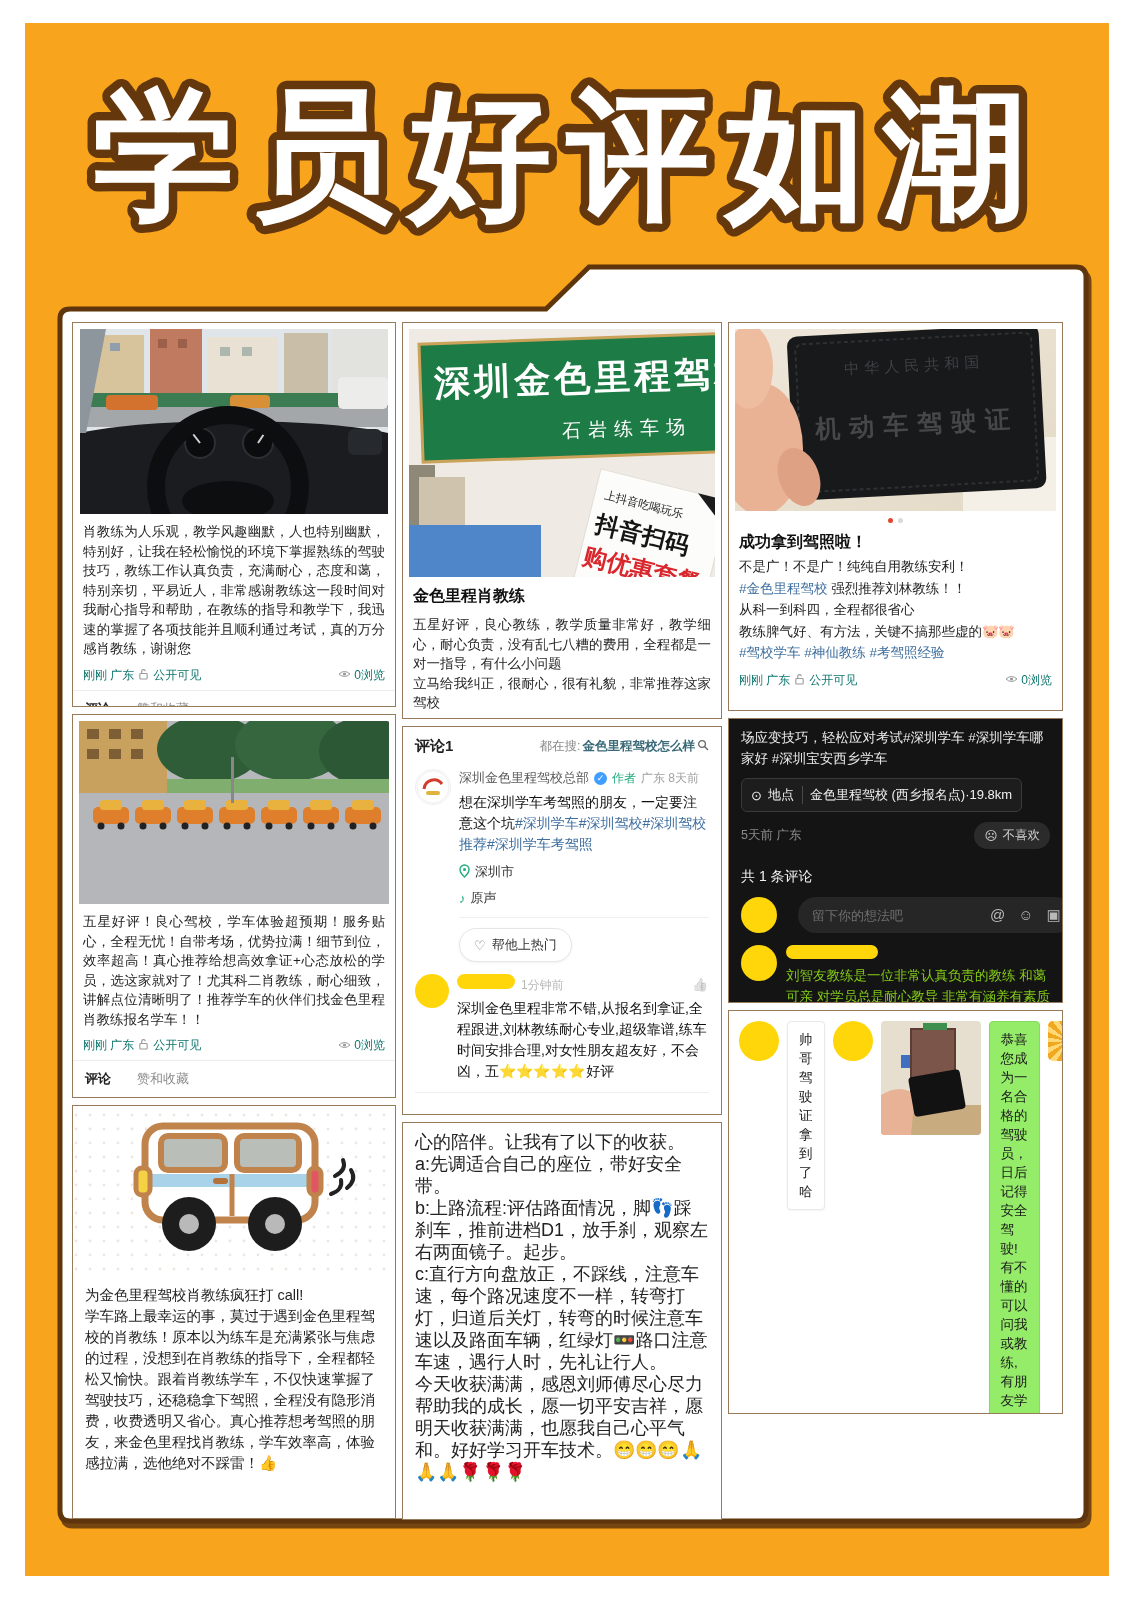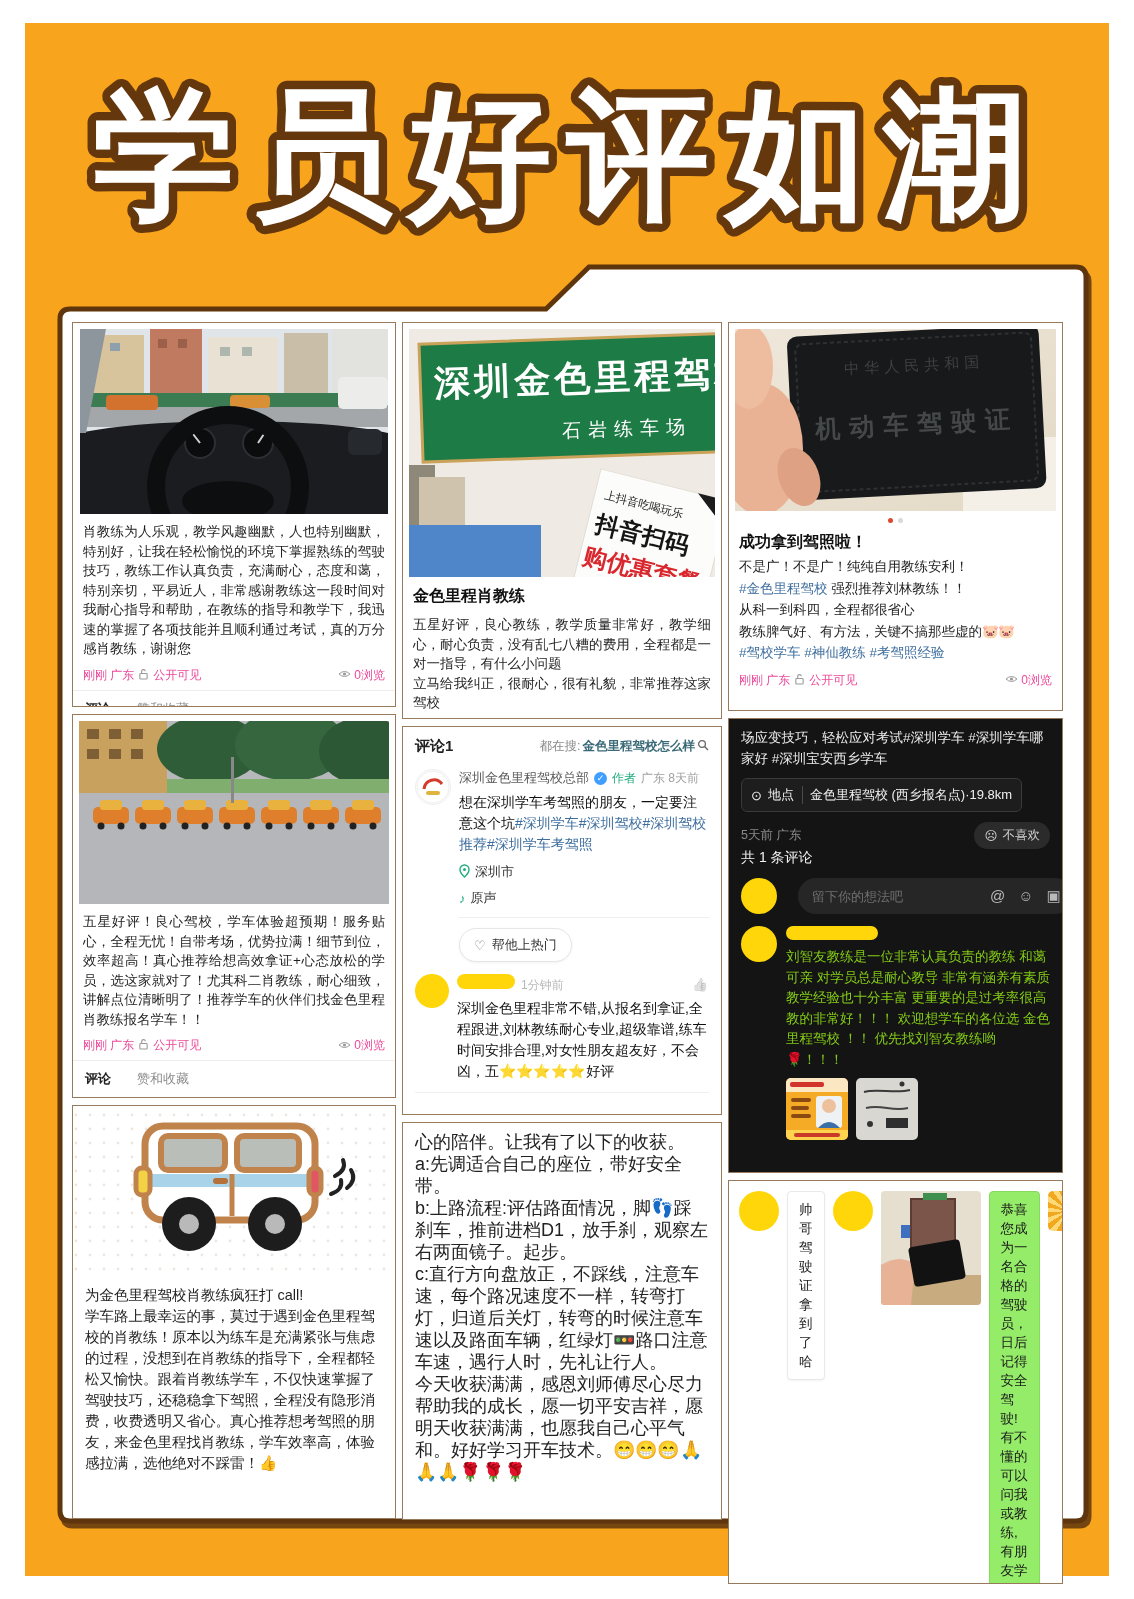--- a/index.html
+++ b/index.html
@@ -7,24 +7,24 @@
   .page{position:relative;width:1134px;height:1599px;background:#fff;overflow:hidden;border-radius:30px;}
   .frame{position:absolute;left:25px;top:23px;width:1084px;height:1553px;background:#F8A41D;}
   .title-svg{position:absolute;left:0;top:46px;width:1134px;height:218px;}
   .panel-svg{position:absolute;left:0;top:250px;width:1134px;height:1290px;}
   .grid{position:absolute;left:72px;top:322px;display:flex;gap:6px;}
   .col{display:flex;flex-direction:column;gap:7px;}
   .c1{width:324px}.c2{width:320px}.c3{width:335px}
   .cell{background:#fff;border:1px solid #97795b;box-sizing:border-box;overflow:hidden;position:relative;}
   .h1a{height:385px}.h2a{height:384px}.h3a{height:414px}
   .h1b{height:397px}.h2b{height:389px}.h3b{height:398px}
-  .h1c{height:389px}.h2c{height:455px}.h3c{height:404px}
+  .h1c{height:389px}.h2c{height:285px}.h3c{height:404px}
   .photo{display:block;margin:6px auto 0;}
   .rtext{padding:8px 10px 0;font-size:13.5px;line-height:19.5px;color:#1f1f1f;text-align:justify;white-space:pre-line;}
-  .meta-row{display:flex;justify-content:space-between;align-items:flex-end;padding:8px 10px 6px;font-size:12px;color:#ec4899;}
+  .meta-row{display:flex;justify-content:space-between;align-items:flex-end;padding:8px 10px 6px;font-size:12px;color:#0f766e;}
   .meta-left{display:inline-flex;align-items:center;gap:4px;}
   .meta-right{display:inline-flex;align-items:center;gap:3px;}
   .tabbar{border-top:1px solid #ededed;display:flex;gap:26px;padding:9px 12px 0;font-size:13px;}
   .tab-comment{color:#222;font-weight:700}.tab-fav{color:#8c8c8c}
   .card-title{padding:9px 10px 0;font-weight:700;font-size:16px;color:#111;}
   .dots{display:flex;justify-content:center;gap:5px;margin-top:7px;}
   .dot{width:5px;height:5px;border-radius:50%;background:#d9d9d9;}
   .dot.active{background:#e0452f;}
   .p3-lines{padding:3px 10px 0;font-size:13.5px;line-height:21.5px;color:#1f1f1f;}
   .link{color:#3e6e9e;}
@@ -55,21 +55,21 @@
   .like-ic{filter:grayscale(1) opacity(.55);font-size:13px;}
   .cmt-text{margin-top:4px;font-size:14px;line-height:21px;color:#111;}
   
   .dark{background:#141414;color:#e8e8e8;padding:8px 12px;height:100%;box-sizing:border-box;}
   .d-top{font-size:13.5px;line-height:21px;color:#ececec;}
   .d-chip{display:inline-flex;align-items:center;gap:6px;margin-top:9px;border:1px solid #3a3a3a;background:#1d1d1d;border-radius:6px;padding:7px 9px;font-size:13px;color:#f0f0f0;max-width:100%;box-sizing:border-box;}
   .d-chip .v{border-left:1px solid #4a4a4a;padding-left:7px;margin-left:2px;white-space:nowrap;overflow:hidden;}
   .d-meta{display:flex;justify-content:space-between;align-items:center;margin-top:10px;}
   .d-time{color:#8a8a8a;font-size:12.5px;}
   .d-dislike{background:#2b2b2b;border-radius:14px;padding:5px 10px;font-size:12.5px;color:#d0d0d0;display:inline-flex;gap:5px;align-items:center;}
-  .d-count{margin-top:0;font-size:14px;color:#f2f2f2;}
+  .d-count{margin-top:19px;font-size:14px;color:#f2f2f2;}
   .d-input-row{display:flex;align-items:center;margin-top:11px;gap:21px;}
   .d-avatar{width:36px;height:36px;border-radius:50%;background:#ffd60a;flex:none;}
   .d-input{flex:1;display:flex;align-items:center;background:#262626;border-radius:18px;height:36px;padding:0 12px;}
   .d-input input{background:transparent;border:0;outline:0;color:#e8e8e8;font-size:13px;flex:1;min-width:0;font-family:inherit;}
   .d-input input::placeholder{color:#6f6f6f;}
   .d-ics{display:flex;gap:13px;color:#b9b9b9;font-size:15px;}
   .d-cmt{display:flex;margin-top:12px;}
   .d-cmt-body{margin-left:9px;flex:1;}
   .d-blob{background:#ffd60a;height:14px;width:92px;border-radius:8px;}
   .d-cmt-text{margin-top:7px;font-size:13.5px;line-height:20.5px;color:#84cc16;}

